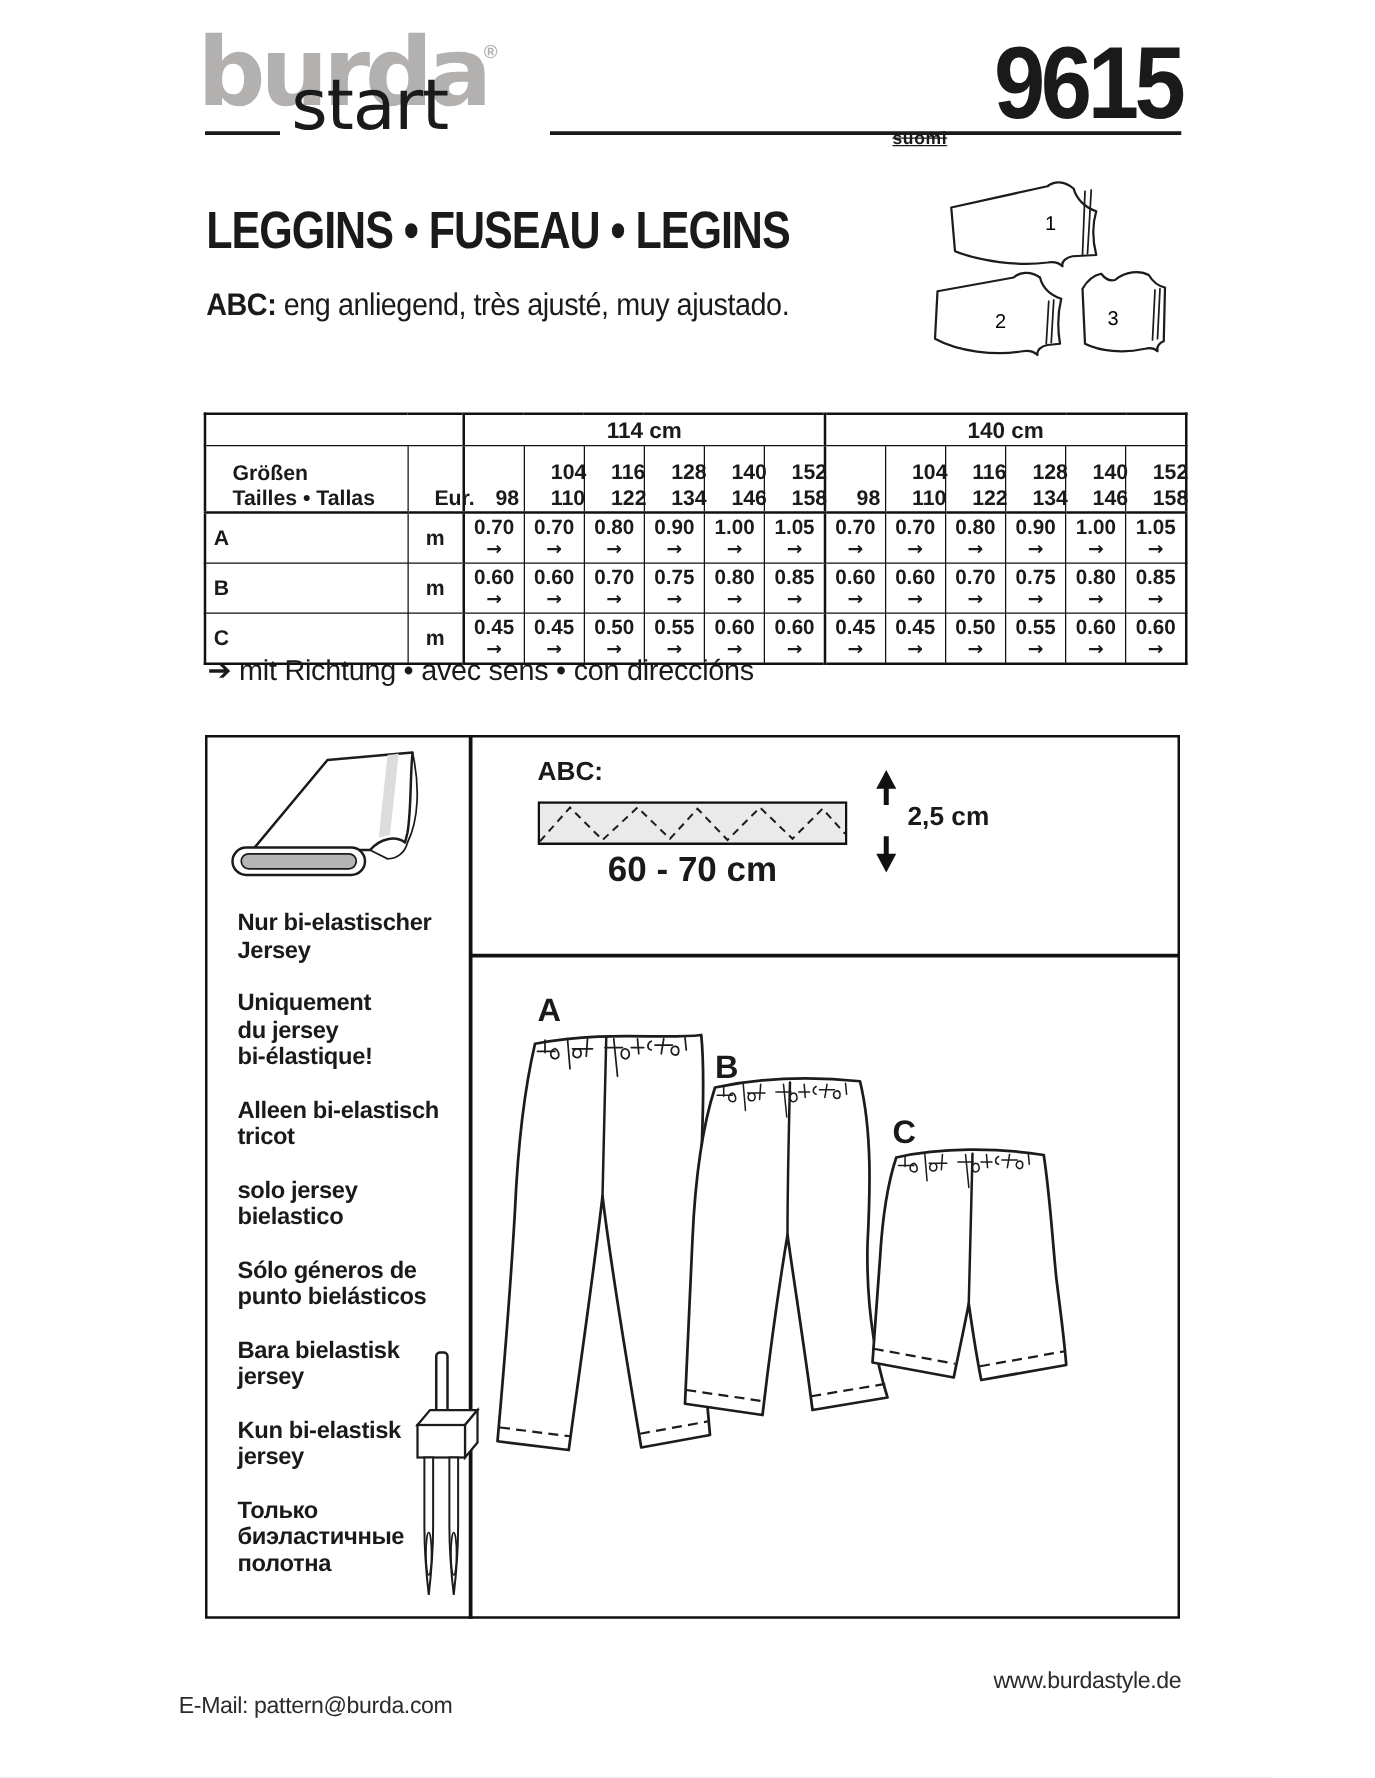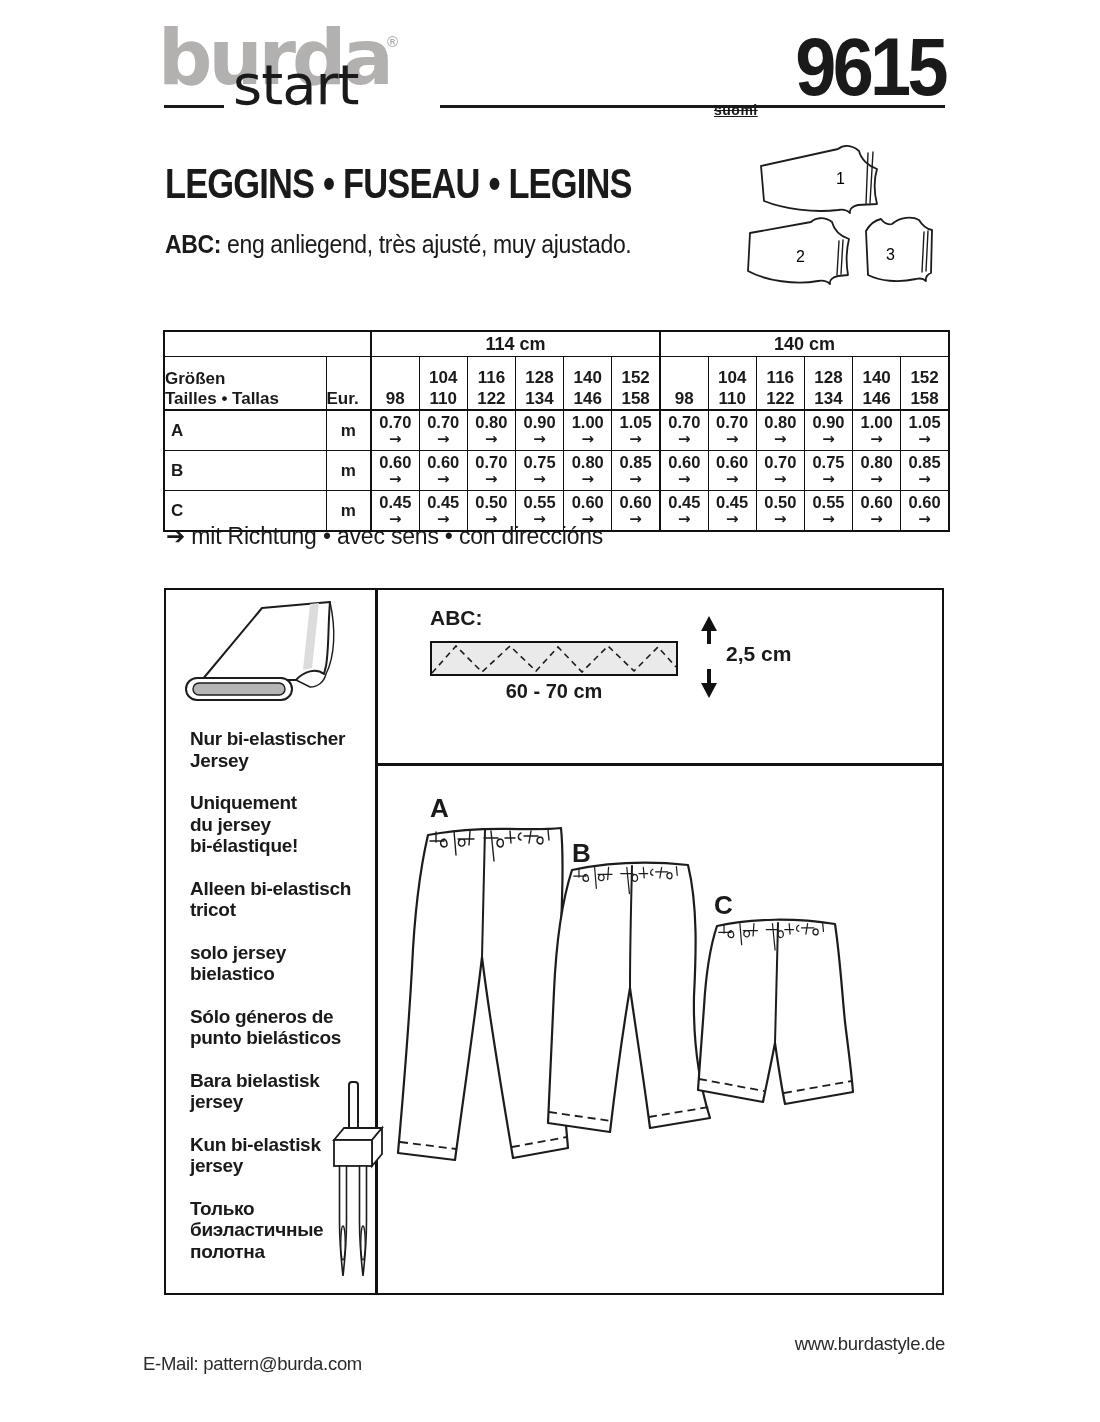--- a/index.html
+++ b/index.html
@@ -32,39 +32,39 @@
   .yardage{left:163px;top:330px;}
   table.yt{border-collapse:collapse;width:785px;table-layout:fixed;font-weight:700;}
   table.yt td{border:1.5px solid #111;padding:0;vertical-align:bottom;}
   table.yt{border:2.5px solid #111;}
   td.group-start{border-left-width:2.5px !important;}
   tr.wg-row td{height:24px;text-align:center;font-size:18px;vertical-align:middle;}
   tr.sz-row td{height:52px;}
   tr.sz-row td .sz{height:21px;line-height:21px;text-align:center;font-size:17px;}
   td.rowhead{padding:2px 0 2px 6px;font-size:17px;line-height:20px;vertical-align:bottom;}
   td.unitcell{padding:0 0 3px 6px;font-size:17px;}
-  tr.sz-row td{border-bottom-width:2.5px;}
+  tr.sz-row td{border-bottom-width:2.5px;padding-left:21px;}
   tbody.yb td{height:39px;vertical-align:middle;}
   tbody.yb td.rowlabel{font-size:17px;padding-left:6px;}
   tbody.yb td.unitval{text-align:center;font-size:17px;}
   tbody.yb td.value-cell{text-align:center;}
   .val{font-size:16.5px;line-height:17px;}
   .arr{font-size:15px;line-height:16px;font-family:"DejaVu Sans",sans-serif;}
   .direction-note{left:166px;top:523px;font-size:23px;letter-spacing:-0.2px;}
   .direction-note .na{font-family:"DejaVu Sans",sans-serif;font-weight:700;}
   
   .box-outline{left:164px;top:588px;width:780px;height:707px;border:2.5px solid #111;box-sizing:border-box;}
   .sidebar-divider{left:375px;top:588px;width:2.5px;height:707px;background:#111;}
   .main-divider{left:377px;top:763px;width:567px;height:2.5px;background:#111;}
   .fabric-notes{left:190px;top:682px;width:178px;display:flex;flex-direction:column;gap:21px;margin-top:46px;}
   .note{font-weight:700;font-size:19px;line-height:21.5px;letter-spacing:-0.3px;}
   
   .cl-label{left:430px;top:606px;font-size:21px;font-weight:700;}
   .cl-strip{left:430px;top:641px;}
-  .cl-width{left:430px;top:680px;width:248px;text-align:center;font-size:20px;font-weight:700;}
+  .cl-width{left:430px;top:680px;width:248px;text-align:center;font-size:28px;font-weight:700;}
   .cl-arrows{left:694px;top:614px;}
   .cl-height{left:726px;top:642px;font-size:21px;font-weight:700;}
   
   .g-label{font-size:26px;font-weight:700;}
   svg .ln{fill:none;stroke:#1c1c1c;stroke-width:2.2px;stroke-linejoin:round;stroke-linecap:round;}
   svg .thin{fill:none;stroke:#1c1c1c;stroke-width:1.4px;stroke-linecap:round;}
   svg .dash{fill:none;stroke:#1c1c1c;stroke-width:1.8px;stroke-dasharray:8 5;}
   svg .fillw{fill:#ffffff;}
   
   .footer-line{font-size:18.5px;letter-spacing:-0.3px;color:#2b2b2b;white-space:nowrap;}

